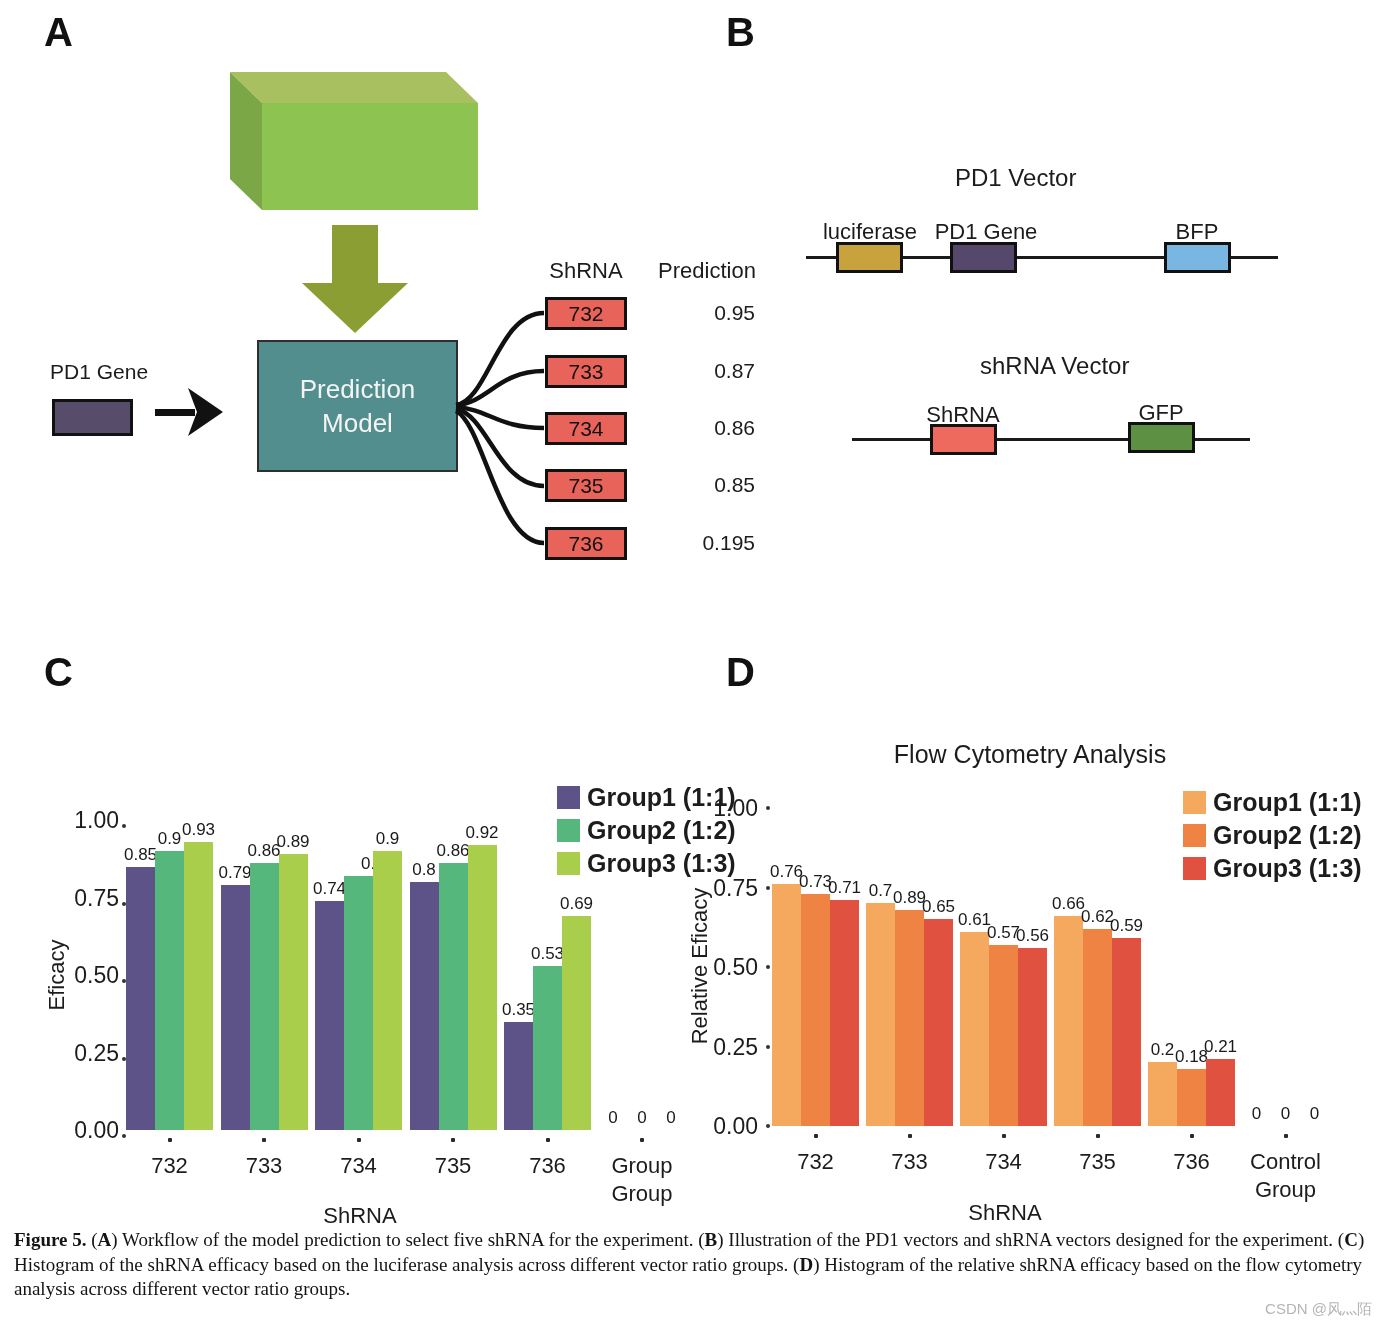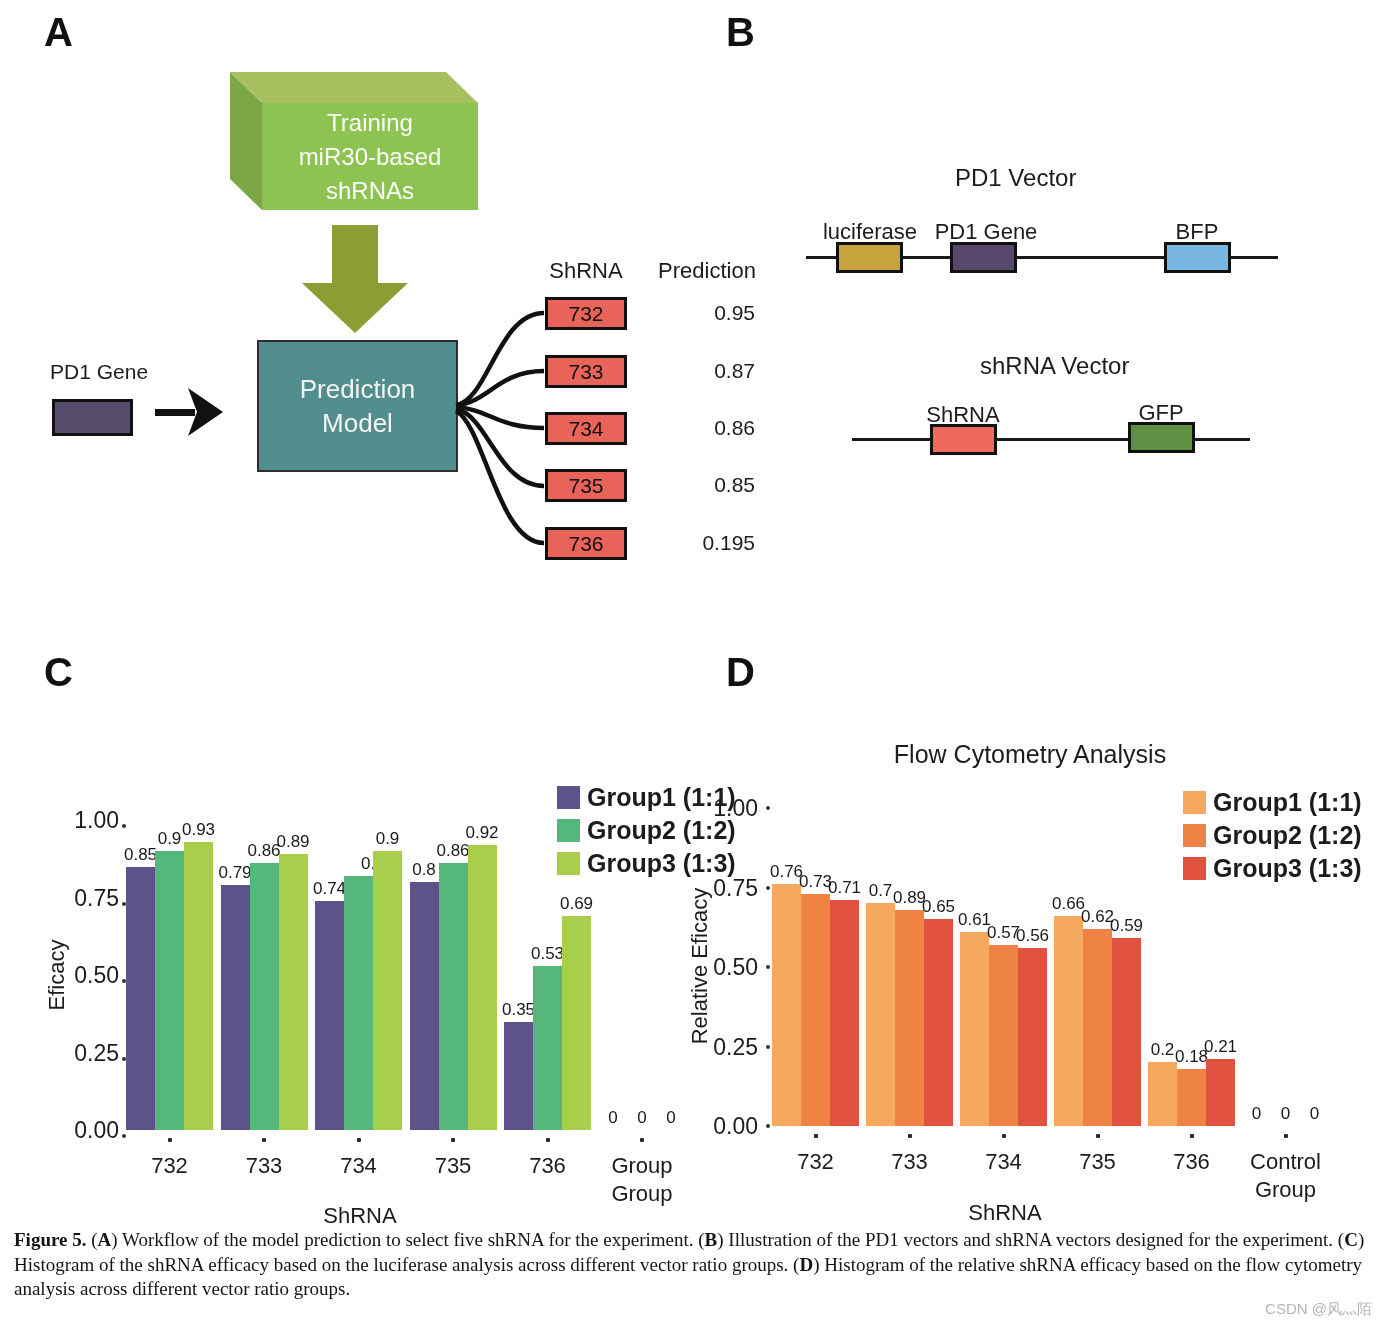--- a/index.html
+++ b/index.html
@@ -59,25 +59,20 @@
 
 <div id="figure">
 
   <div class="abs panel-letter" style="left:44px;top:10px;">A</div>
 
   <svg class="abs" style="left:225px;top:68px;" width="260" height="150">
     <polygon points="5,4 221,4 253,35 37,35" fill="#a9c061"></polygon>
     <polygon points="5,4 37,35 37,142 5,111" fill="#7ca746"></polygon>
     <polygon points="37,35 253,35 253,142 37,142" fill="#8dc351"></polygon>
   </svg>
-  <div class="abs training-text" style="left:262px;top:106px;">
-    <div>Training</div>
-    <div>miR30-based</div>
-    <div>shRNAs</div>
-  </div>
 
   <svg class="abs" style="left:295px;top:222px;" width="120" height="115">
     <polygon points="37,3 83,3 83,61 113,61 60,111 7,61 37,61" fill="#8a9e33"></polygon>
   </svg>
 
   <div class="abs model-box" style="left:257px;top:340px;">
     <div>Prediction</div>
     <div>Model</div>
   </div>
 

